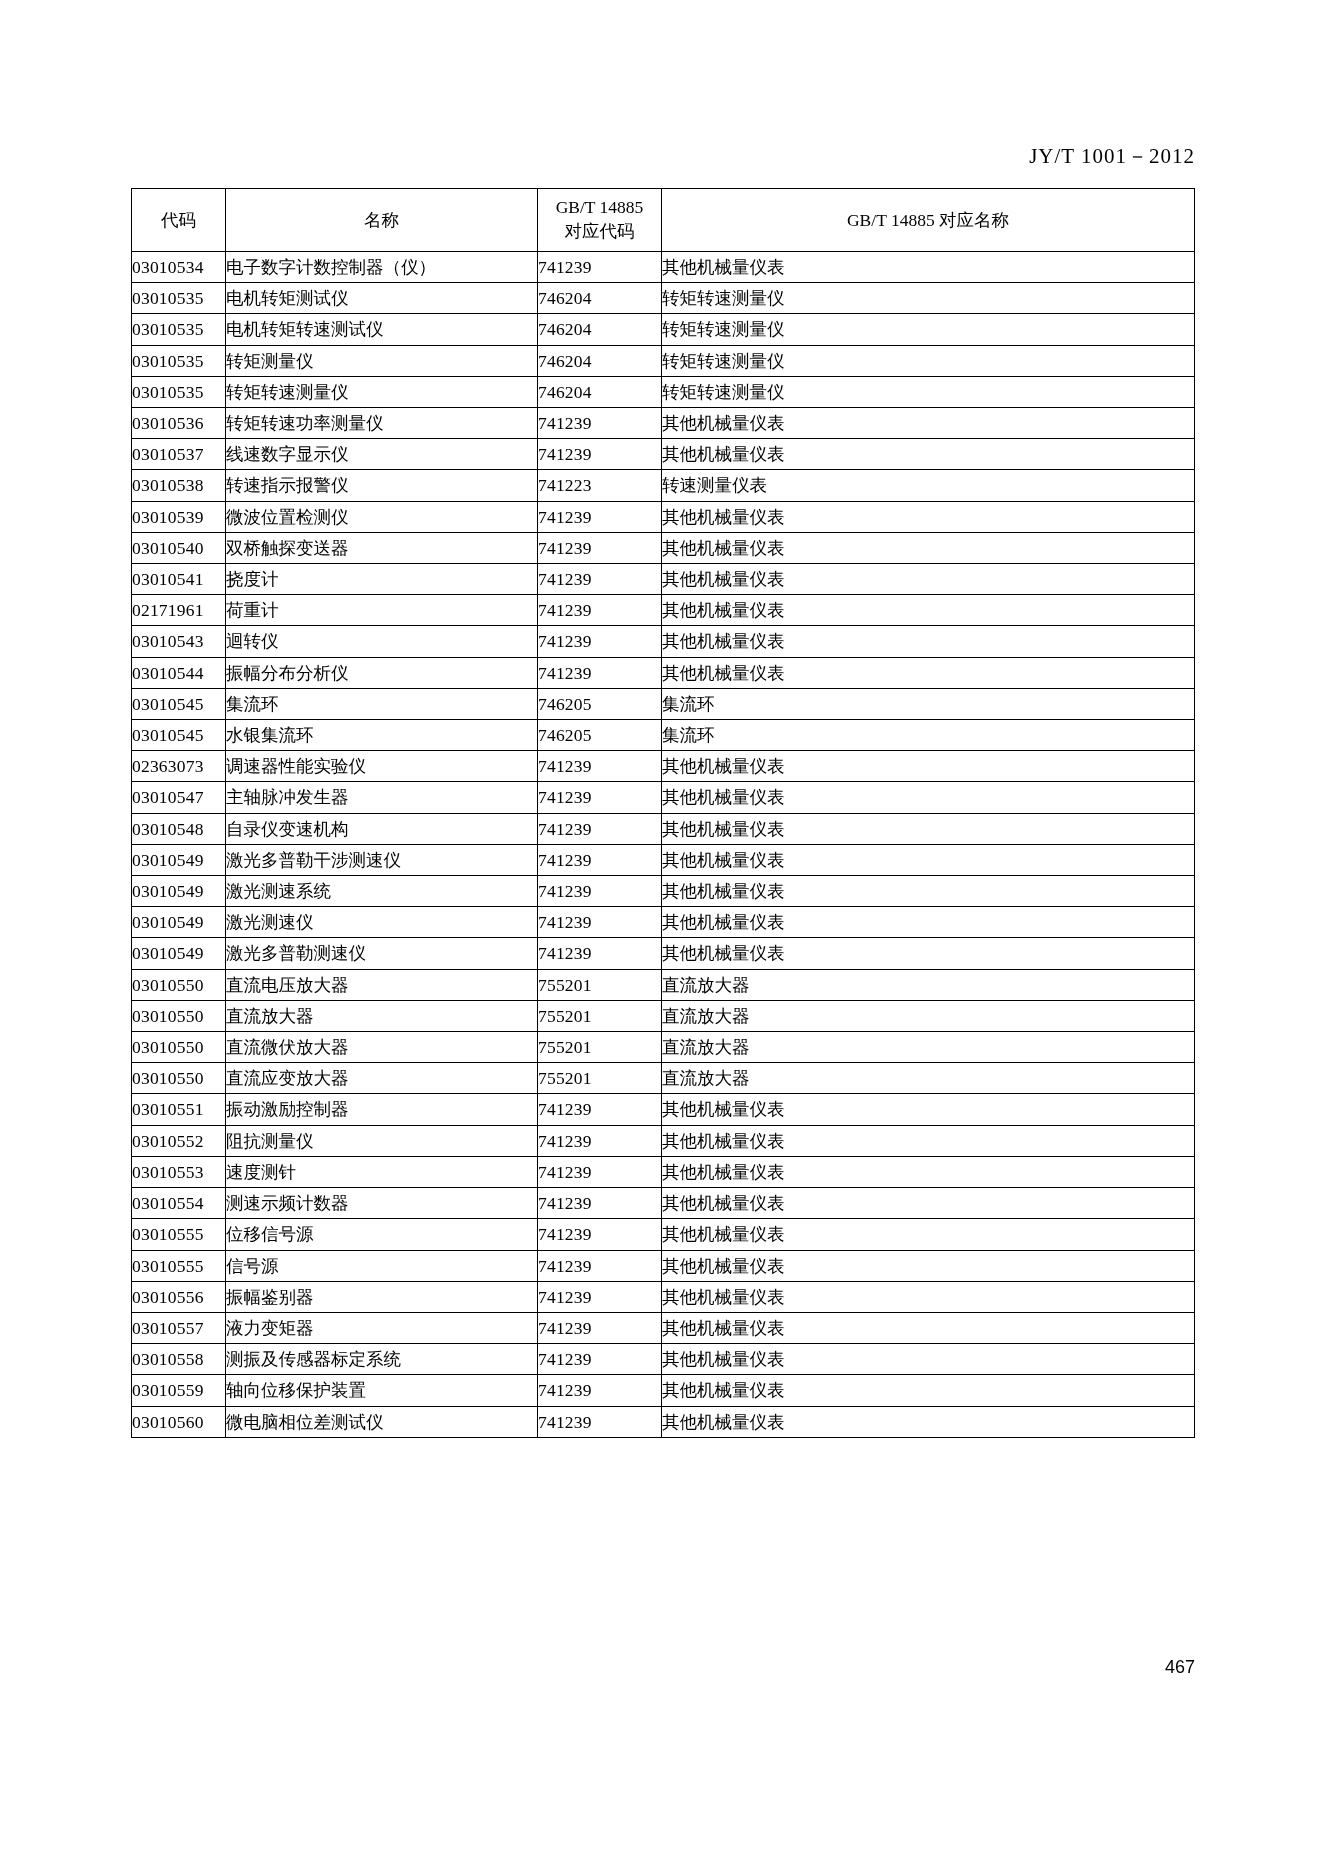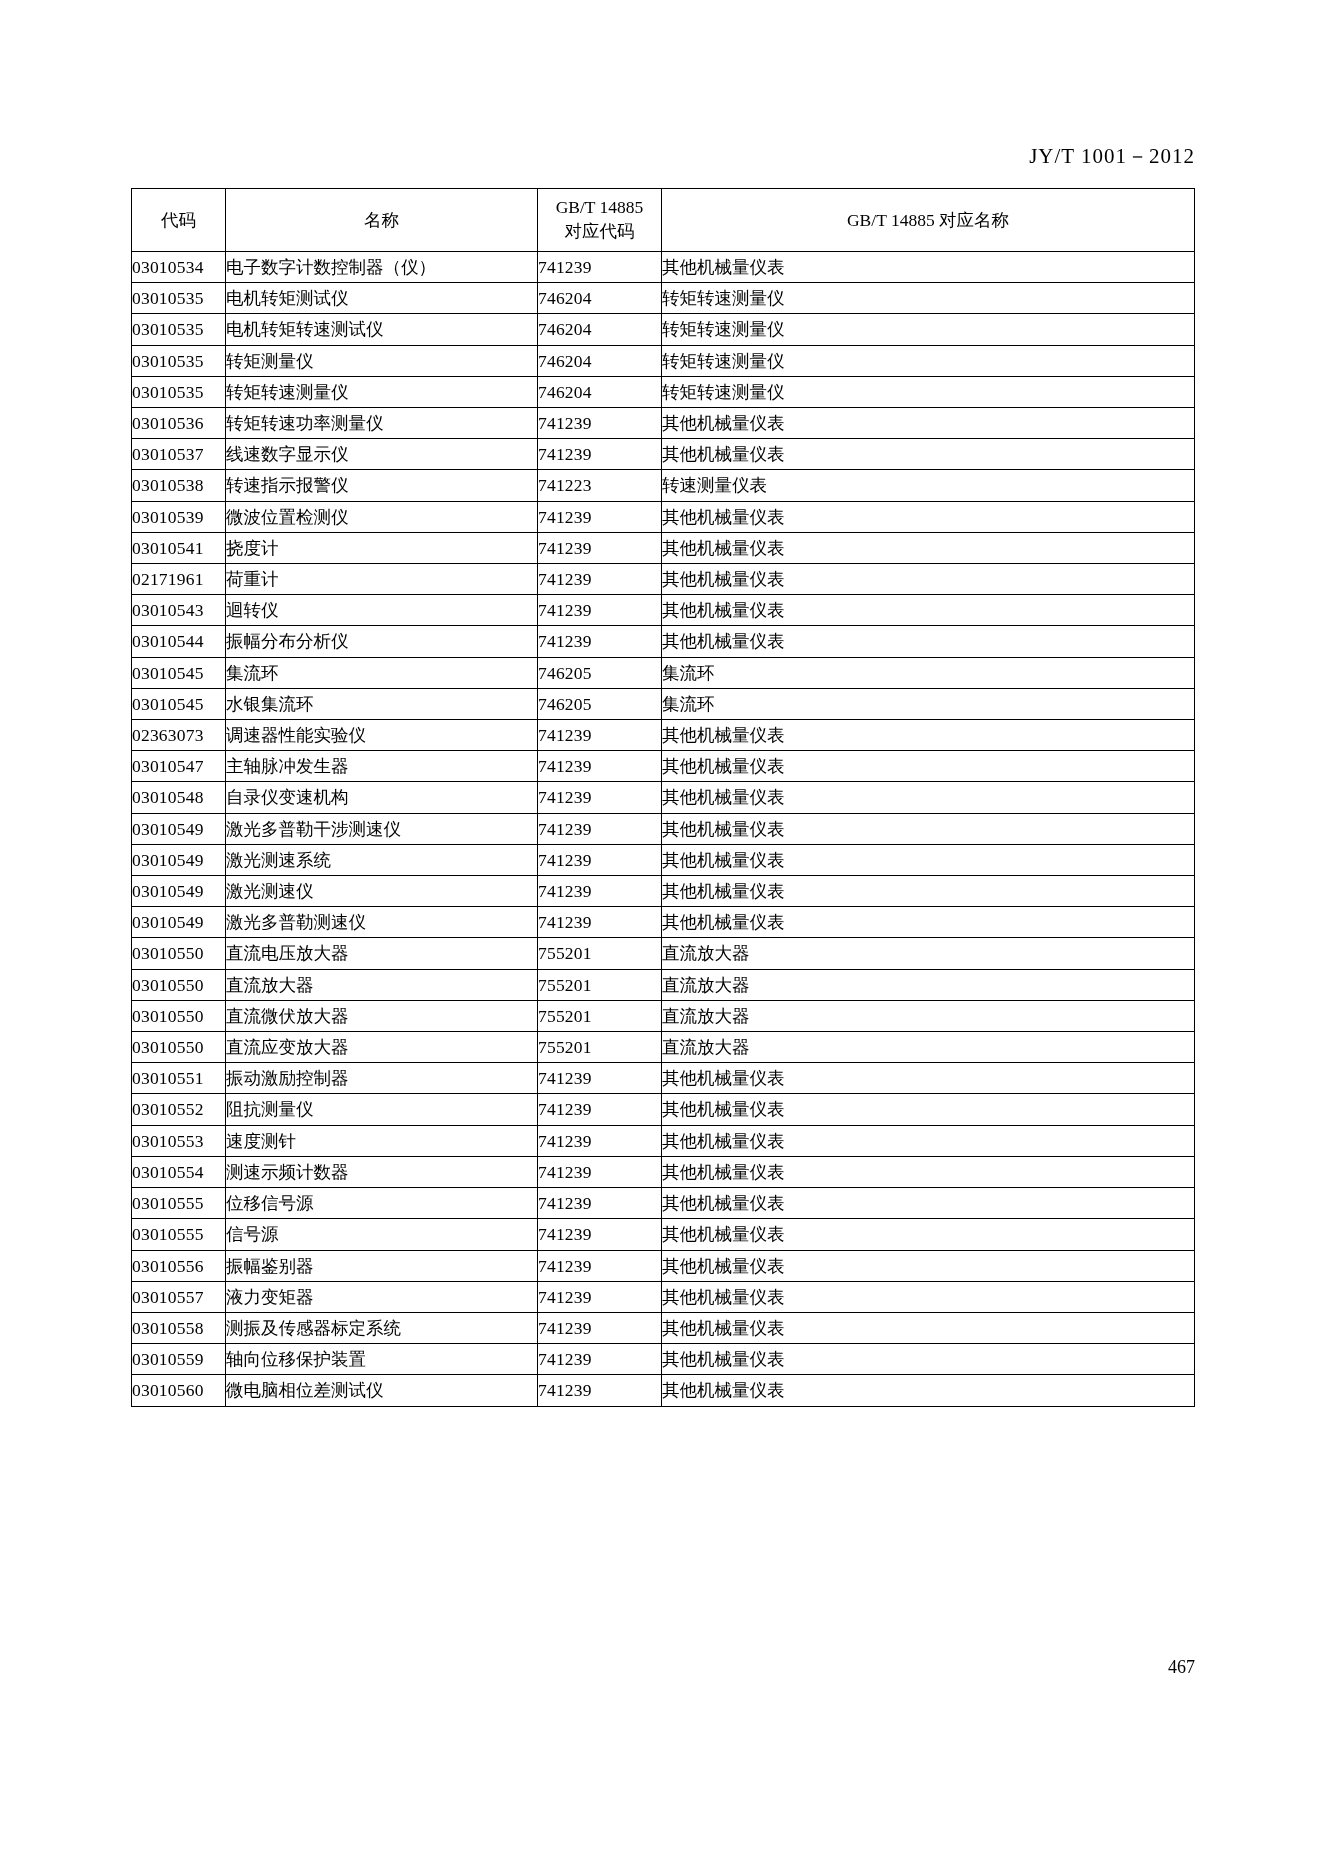--- a/index.html
+++ b/index.html
@@ -86,21 +86,21 @@
   td.gbname {
     padding-left: 9px;
     font-size: 17.5px;
     margin-top: 44px;
   }
   .page-number {
     position: absolute;
     right: 128px;
     top: 1645px;
     font-size: 18px;
-    font-family: Liberation Serif, serif;
+    font-family: Liberation Sans, sans-serif;
   }
 </style>
 </head>
 <body>
 
 <div class="page">
 
   <div class="header">JY/T 1001－2012</div>
 
   <table class="main">
@@ -172,20 +172,26 @@
           <td class="gbcode">741223</td>
           <td class="gbname">转速测量仪表</td>
         </tr>
         <tr>
           <td class="code">03010539</td>
           <td class="name">微波位置检测仪</td>
           <td class="gbcode">741239</td>
           <td class="gbname">其他机械量仪表</td>
         </tr>
         <tr>
+          <td class="code">03010540</td>
+          <td class="name">双桥触探变送器</td>
+          <td class="gbcode">741239</td>
+          <td class="gbname">其他机械量仪表</td>
+        </tr>
+        <tr>
           <td class="code">03010541</td>
           <td class="name">挠度计</td>
           <td class="gbcode">741239</td>
           <td class="gbname">其他机械量仪表</td>
         </tr>
         <tr>
           <td class="code">02171961</td>
           <td class="name">荷重计</td>
           <td class="gbcode">741239</td>
           <td class="gbname">其他机械量仪表</td>

